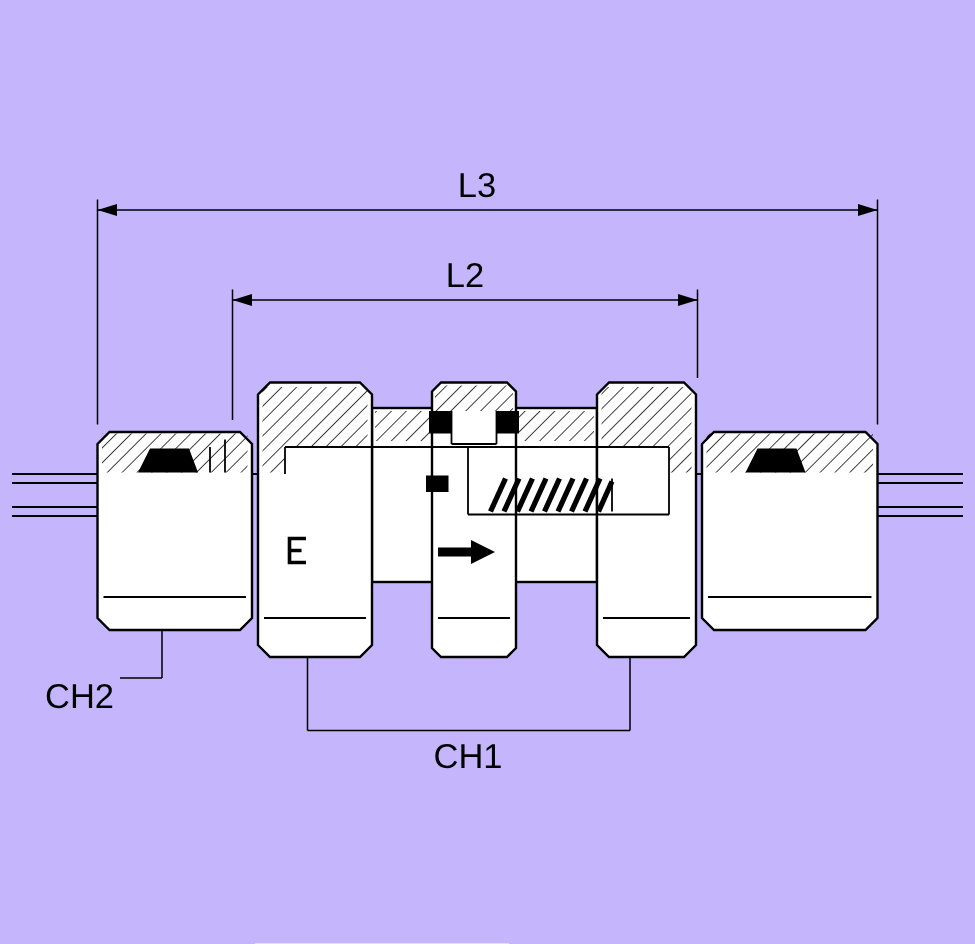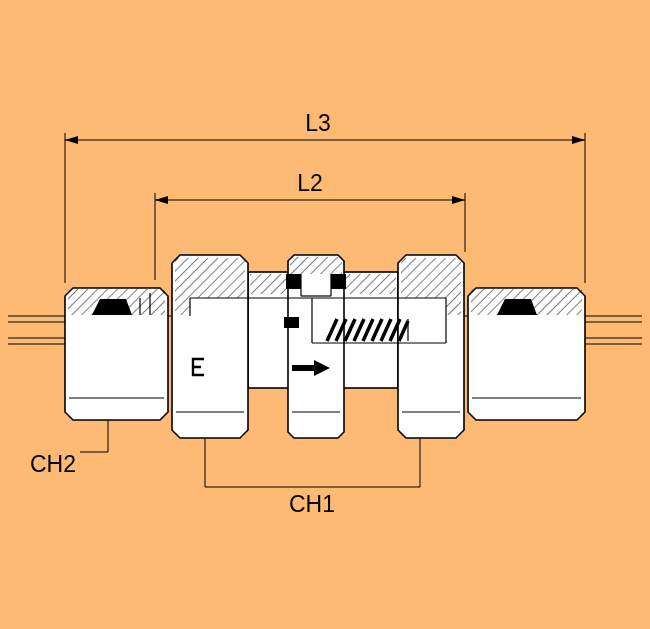--- a/index.html
+++ b/index.html
@@ -1,16 +1,16 @@
 <!DOCTYPE html>
 <html><head>
 <meta charset="utf-8">
 <style>
   html,body{margin:0;padding:0;background:#ffffff;}
-  .canvas{position:relative;width:650px;height:629px;background:#fdba74;overflow:hidden;
+  .canvas{position:relative;width:650px;height:629px;background:#c4b5fd;overflow:hidden;
           font-family:"Liberation Sans", sans-serif;text-align:right;}
   svg{display:block;}
   .outline{fill:#ffffff;stroke:#000000;stroke-width:1.6;stroke-linejoin:miter;}
   .iline{stroke:#000000;stroke-width:1.2;fill:none;}
   .dim{stroke:#000000;stroke-width:1;fill:none;}
   .blackfill{fill:#000000;stroke:none;}
   .hatched{fill:url(#hatch);stroke:none;}
   .springbar{stroke:#000000;stroke-width:3.5;fill:none;}
   .stamp{stroke:#000000;stroke-width:2.4;fill:none;}
   text.dimlabel{font-family:"Liberation Sans", sans-serif;font-size:23px;fill:#000000;}

